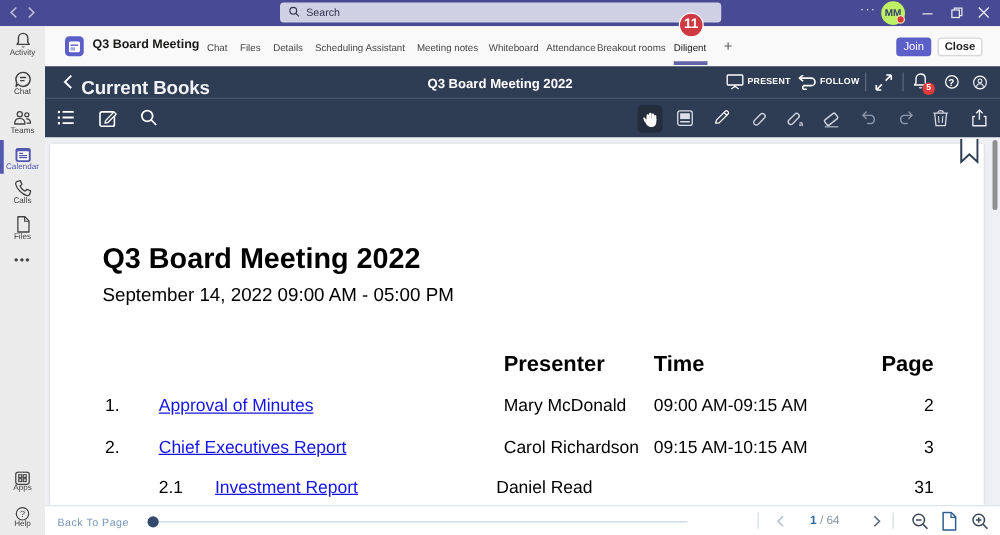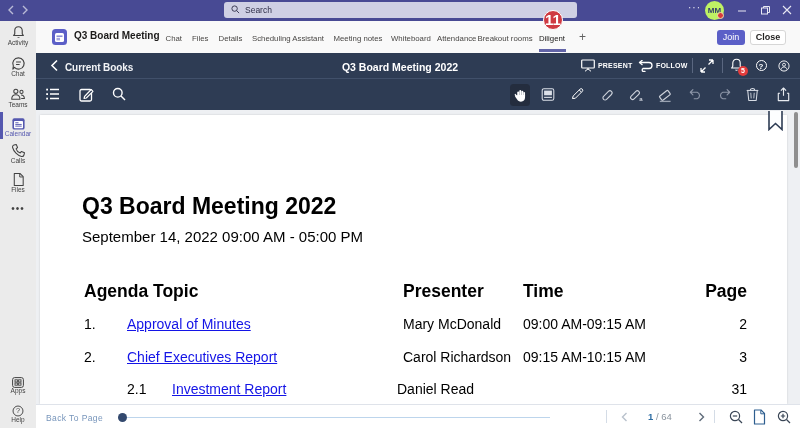--- a/index.html
+++ b/index.html
@@ -16,28 +16,28 @@
 .sbitem .lbl { font-size:6.5px; margin-top:-1px; }
 .sbitem svg { display:block; margin:0 auto; }
 .sbsel { color:#5558af; }
 #selbar { left:0px; top:112px; width:2.5px; height:27px; background:#5558af; }
 
 #tabrow { left:36px; top:21px; width:764px; height:32px; background:#f9f9f9; }
 #meettitle { top:10px; font-size:10px; font-weight:bold; color:#1b1a19; }
 .tab { position:absolute; top:13px; font-size:7.8px; color:#484644; }
 #dilitab { position:absolute; top:13px; font-size:7.8px; color:#1b1a19; font-weight:400; }
 #dililine { left:539px; top:49px; width:27px; height:2.5px; background:#6264a7; }
-#badge11 { left:543px; top:10px; width:20px; height:20px; background:#cf3a42; border:1.5px solid #fff; border-radius:50%; color:#fff; font-size:15px; font-weight:bold; text-align:center; line-height:17px; }
+#badge11 { left:543px; top:10px; width:20px; height:20px; background:#cf3a42; border:1.5px solid #fff; border-radius:50%; color:#fff; font-size:11px; font-weight:bold; text-align:center; line-height:17px; }
 #joinbtn { width:28px; height:15px; background:#5b5fc7; border-radius:3px; color:#fff; font-size:9px; text-align:center; line-height:15px; }
 #closebtn { width:36px; height:15px; background:#fff; border:1px solid #d6d6d6; border-radius:3px; color:#252423; font-size:9px; font-weight:600; text-align:center; line-height:13px; }
 
 #dbar1 { left:36px; top:53px; width:764px; height:26px; background:#2e3c54; border-bottom:1px solid #41506a; }
 #dbar2 { left:36px; top:79px; width:764px; height:31px; background:#2e3c54; }
 #dbar1 .ttl { position:absolute; left:0; right:36px; text-align:center; top:7.5px; color:#fff; font-size:10.5px; font-weight:bold; }
-#cbooks { left:29px; top:8.5px; color:#f1f3f6; font-size:10px; font-weight:bold; letter-spacing:-0.1px; }
+#cbooks { left:29px; top:8.5px; color:#f1f3f6; font-size:15px; font-weight:bold; letter-spacing:-0.1px; }
 .dtxt { color:#fff; font-size:7px; font-weight:bold; letter-spacing:0.2px; }
 
 #content { left:36px; top:110px; width:764px; height:294px; background:#eef0f3; }
 #page { position:absolute; left:4px; top:5px; width:747px; height:289px; background:#fff; box-shadow:0 0 2px rgba(0,0,0,0.15); }
 #scrollbar { left:758px; top:2px; width:3.5px; height:56px; background:#8f8f8f; border-radius:2px; }
 #doctitle { left:46px; font-size:23px; font-weight:bold; color:#000; }
 #docsub { left:46px; font-size:15px; color:#000; }
 .th { position:absolute; font-size:17.5px; font-weight:bold; color:#000; }
 .td { position:absolute; font-size:14px; color:#000; }
 .lnk { color:#1414e6; text-decoration:underline; }
@@ -262,21 +262,20 @@
 
   </div>
   <div class="abs" id="content">
     <div id="page"></div>
     <div class="abs" id="scrollbar"></div>
     <svg class="abs" style="left:732px;top:1px" width="15" height="20" viewBox="0 0 15 20">
         <path d="M1 0 L1 18.5 L7.5 12.5 L14 18.5 L14 0" stroke="#2e3c54" stroke-width="1.6" fill="#fdfeff"></path>
       </svg>
     <div class="abs" id="doctitle" style="top:83px;">Q3 Board Meeting 2022</div>
     <div class="abs" id="docsub" style="top:118px;">September 14, 2022 09:00 AM - 05:00 PM</div>
-    <div class="th" style="left:48px;top:171px;">Agenda Topic</div>
     <div class="th" style="left:367px;top:171px;">Presenter</div>
     <div class="th" style="left:487px;top:171px;">Time</div>
     <div class="th" style="left:668px;top:171px;width:43px;text-align:right;">Page</div>
     <div class="td" style="left:48px;top:206px;">1.</div>
     <div class="td lnk" style="left:91px;top:206px;">Approval of Minutes</div>
     <div class="td" style="left:367px;top:206px;">Mary McDonald</div>
     <div class="td" style="left:487px;top:206px;">09:00 AM-09:15 AM</div>
     <div class="td" style="left:661px;top:206px;width:50px;text-align:right;">2</div>
     <div class="td" style="left:48px;top:239px;">2.</div>
     <div class="td lnk" style="left:91px;top:239px;">Chief Executives Report</div>

